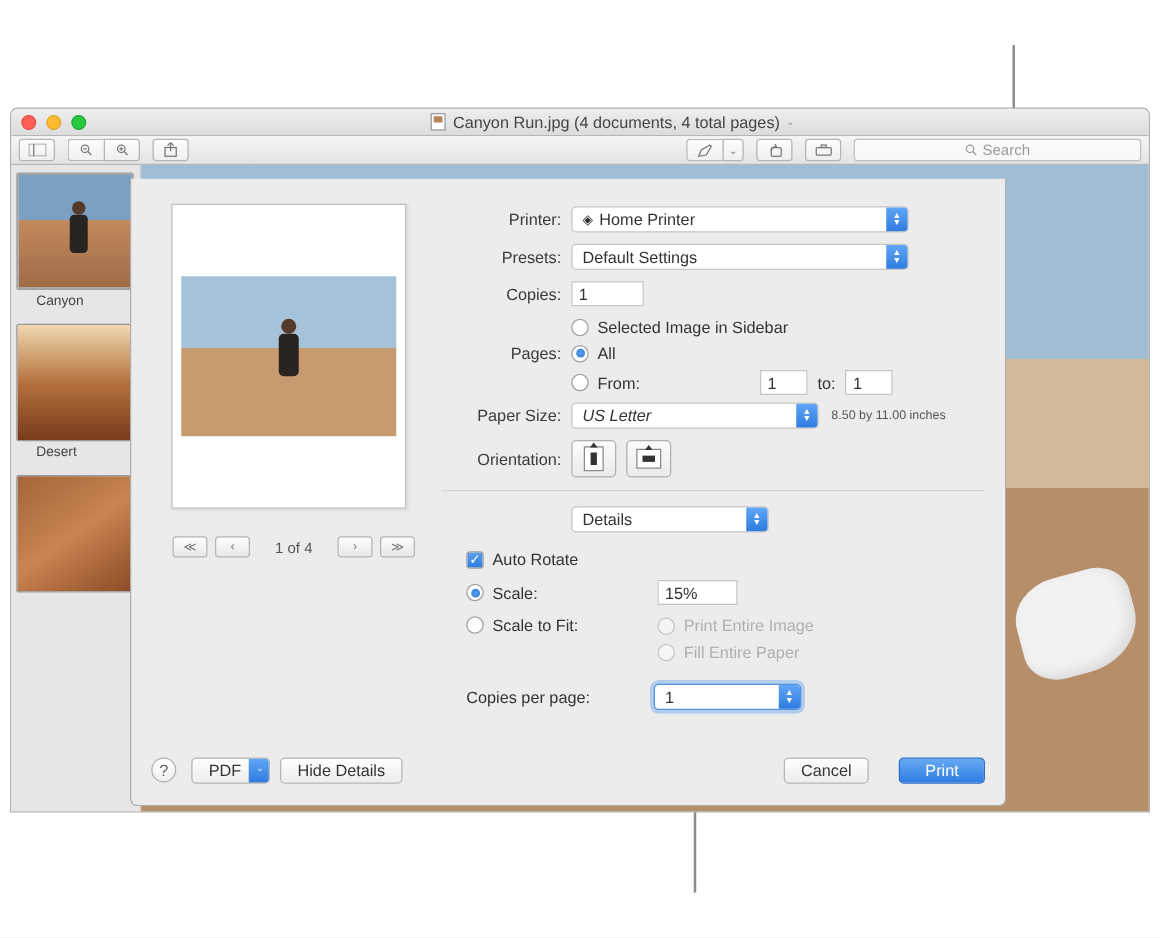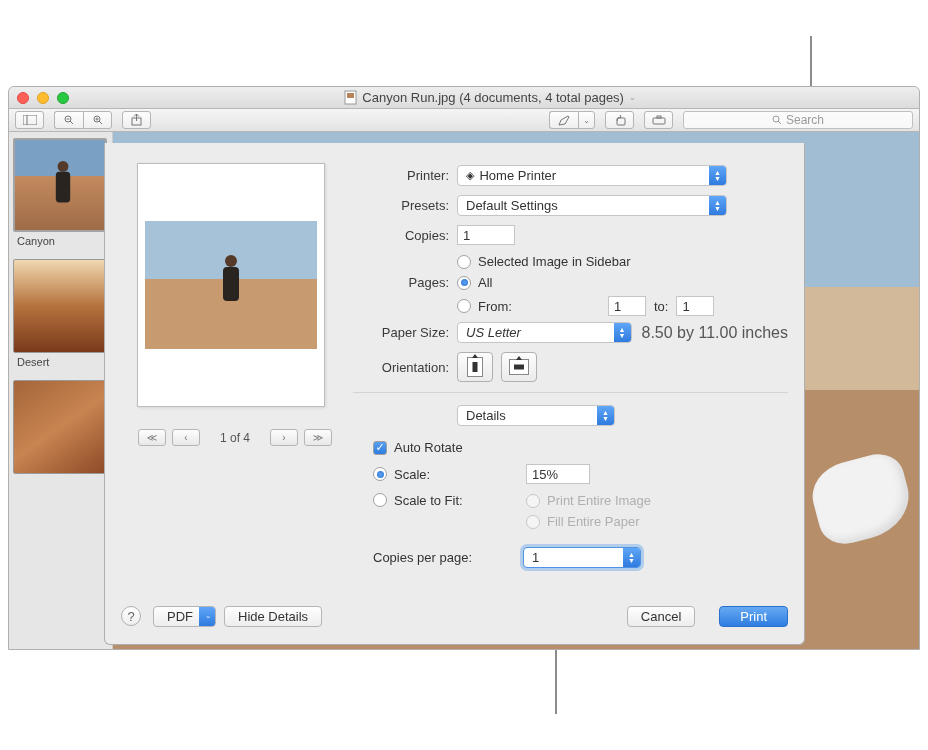--- a/index.html
+++ b/index.html
@@ -100,21 +100,21 @@
 .thumb { margin-bottom: 12px; }
 .thumb-img {
   width: 94px;
   height: 94px;
   background: linear-gradient(#7aa0c3 40%, #c38a5e 40%, #9e6b47);
   border: 1px solid #999;
   border-radius: 2px;
   position: relative;
 }
 .thumb-img.selected { border: 2px solid #a3a3a3; }
-.thumb-label { font-size: 11px; margin-top: 3px; padding-left: 4px; color:#444; }
+.thumb-label { font-size: 11px; margin-top: 3px; padding-left: 4px; color:#444;margin-left:12px; }
 .thumb2 { background: linear-gradient(#f0d8b0 0%, #b5723e 50%, #7a3a1b 100%); }
 .thumb3 { background: linear-gradient(145deg, #a56539 0%, #c88451 50%, #8d4a26 100%); }
 .main-view {
   flex: 1;
   background: linear-gradient(to bottom, #a1bdd4 0 30%, #d1b99a 30% 50%, #b68e6a 50% 100%);
   position: relative;
 }
 .shoe {
   position: absolute;
   right: 10px; bottom: 110px;
@@ -313,21 +313,21 @@
   background: #333;
   left: 50%; top: 50%;
   transform: translate(-50%,-50%);
 }
 .orient-doc-p::before, .orient-doc-l::before {
   content:''; position:absolute; top:-4px; left:50%; transform:translateX(-50%);
   width:0;height:0;border-left:3px solid transparent;border-right:3px solid transparent;border-bottom:4px solid #333;
 }
 .hr { border: none; border-top: 1px solid #d4d4d4; margin: 10px 0 12px; }
 .disabled-text { color: #b0b0b0; }
-.info-text { font-size: 16px; color: #555; margin-left: 10px; }
+.info-text { font-size: 10px; color: #555; margin-left: 10px; }
 
 .footer {
   grid-column: 1 / span 2;
   grid-row: 2;
   border-top: none;
   display: flex;
   align-items: center;
   padding: 0 16px 12px 16px;
 }
 .help {

